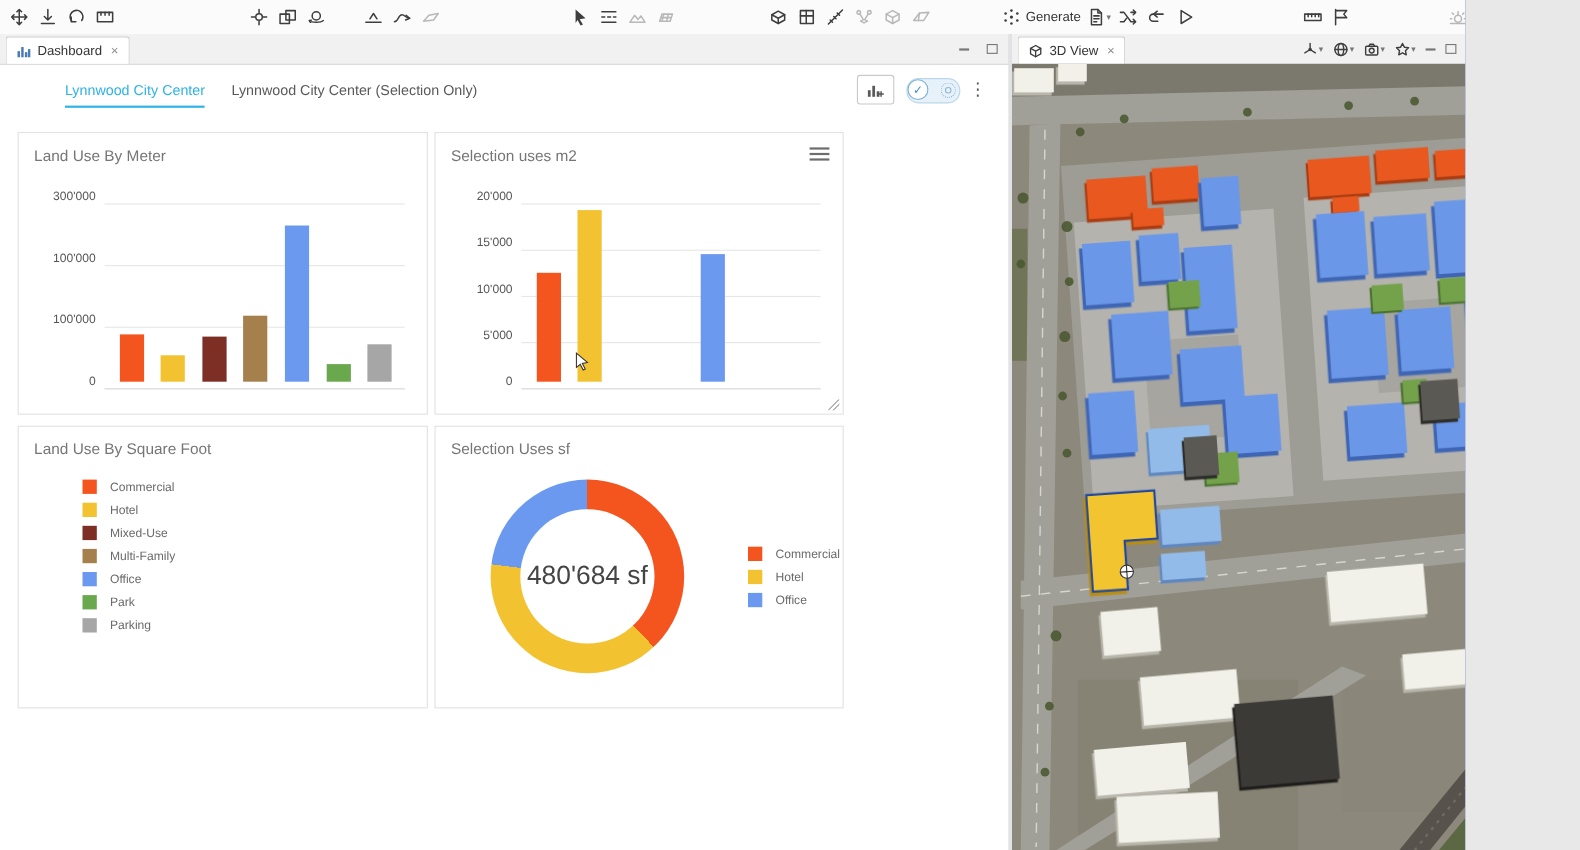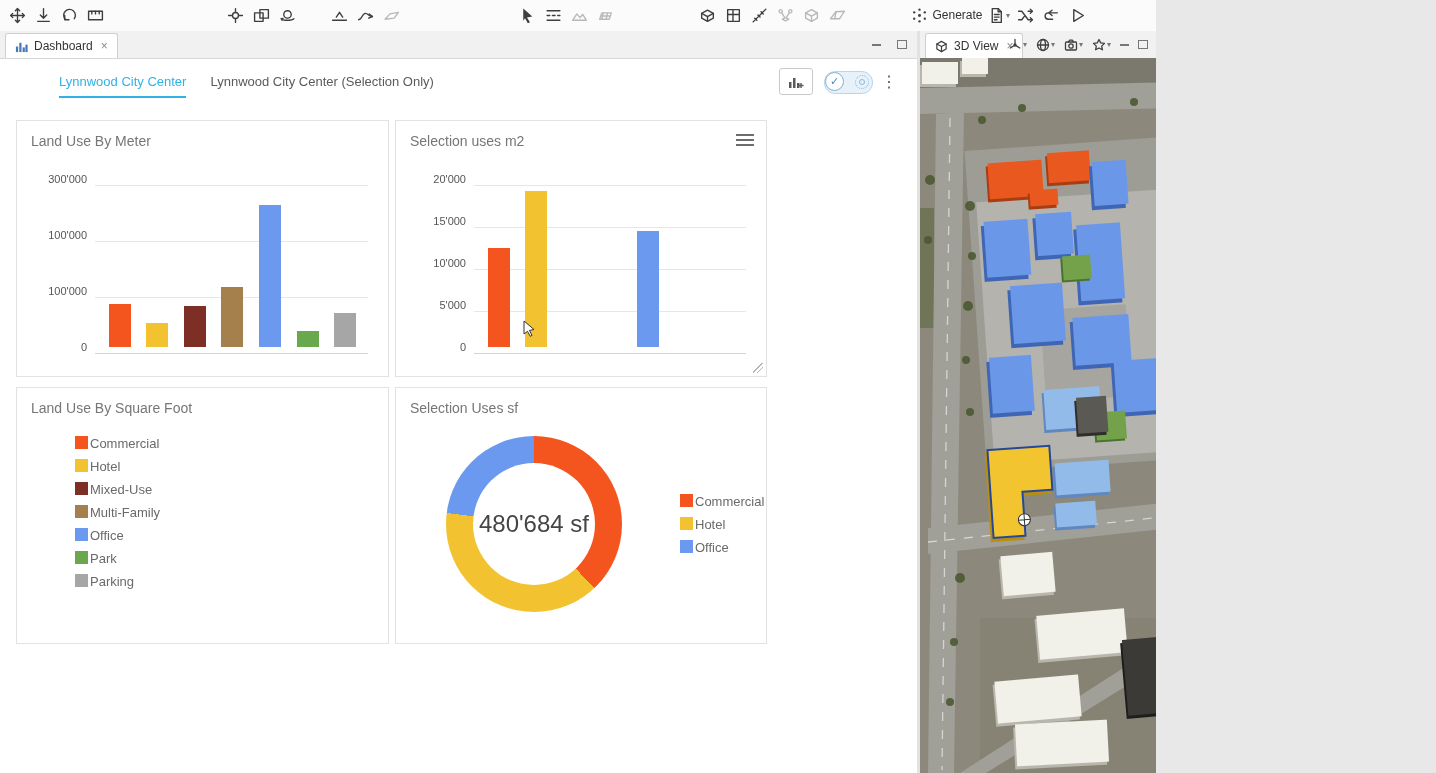--- a/index.html
+++ b/index.html
@@ -1,16 +1,16 @@
 <!DOCTYPE html>
 <html><head>
 <meta charset="utf-8">
 <style>
   html,body{margin:0;padding:0;background:#e8e8e8;font-family:"Liberation Sans",sans-serif;}
-  .app{position:relative;width:1156px;height:773px;background:#1d4ed8;overflow:hidden;-webkit-font-smoothing:antialiased;}
+  .app{position:relative;width:1332px;height:773px;background:#1d4ed8;overflow:hidden;-webkit-font-smoothing:antialiased;}
 
   
   .toolbar{position:absolute;top:0;left:0;right:0;height:31px;background:#fbfbfb;border-bottom:1px solid #dcdcdc;}
   .tgroup{position:absolute;top:2px;display:flex;align-items:center;}
   .tbtn{height:26px;min-width:26px;border:none;background:transparent;display:flex;align-items:center;justify-content:center;padding:0 2px;cursor:default;}
   .tbtn svg{width:17px;height:17px;}
   .ic{stroke:#3e3e3e;fill:none;stroke-width:1.3;stroke-linecap:round;stroke-linejoin:round;}
   .tbtn.dis{opacity:.35;}
   .genlabel{font-size:12px;color:#333;margin-left:4px;}
   .caret{font-size:8px;color:#777;margin-left:1px;}
@@ -60,21 +60,21 @@
   .gridrow.base .gridline{background:#d4d4d4;}
   .bars{position:absolute;left:58px;right:4px;top:0;bottom:0;display:flex;align-items:flex-end;justify-content:space-around;}
   .bar{width:22px;flex:none;}
   .donut-wrap{display:flex;align-items:center;margin-top:20px;}
   .c3 .donut-wrap{padding-left:44px;gap:34px;}
   .c4 .donut-wrap{padding-left:36px;gap:58px;}
   .donut{width:176px;height:176px;border-radius:50%;position:relative;flex:none;}
   .donut-center{position:absolute;inset:27px;background:#fff;border-radius:50%;display:flex;align-items:center;justify-content:center;font-size:21px;color:#454545;}
   .c4 .donut-center{font-size:24px;}
   .legend{display:flex;flex-direction:column;gap:8px;}
-  .legend-item{display:flex;align-items:flex-start;gap:2px;font-size:13px;color:#6a6a6a;}
+  .legend-item{display:flex;align-items:flex-end;gap:12px;font-size:11px;color:#6a6a6a;}
   .swatch{width:13px;height:13px;flex:none;}
 
   
   .viewport{position:absolute;top:27px;left:0;right:0;bottom:0;overflow:hidden;background:#8c887b;}
   .b-or{fill:#e8581f;filter:drop-shadow(-2px 3px 0 #a83c12);}
   .b-bl{fill:#6b97e8;filter:drop-shadow(-3px 4px 0 #3f66b4);}
   .b-lb{fill:#93bbe9;filter:drop-shadow(-2px 3px 0 #5f87c0);}
   .b-gr{fill:#74a24b;filter:drop-shadow(-2px 2px 0 #4c7230);}
   .b-dk{fill:#5a5954;filter:drop-shadow(-2px 3px 0 #2e2d2a);}
   .b-dk2{fill:#3c3a37;filter:drop-shadow(-2px 3px 0 #1e1d1b);}

